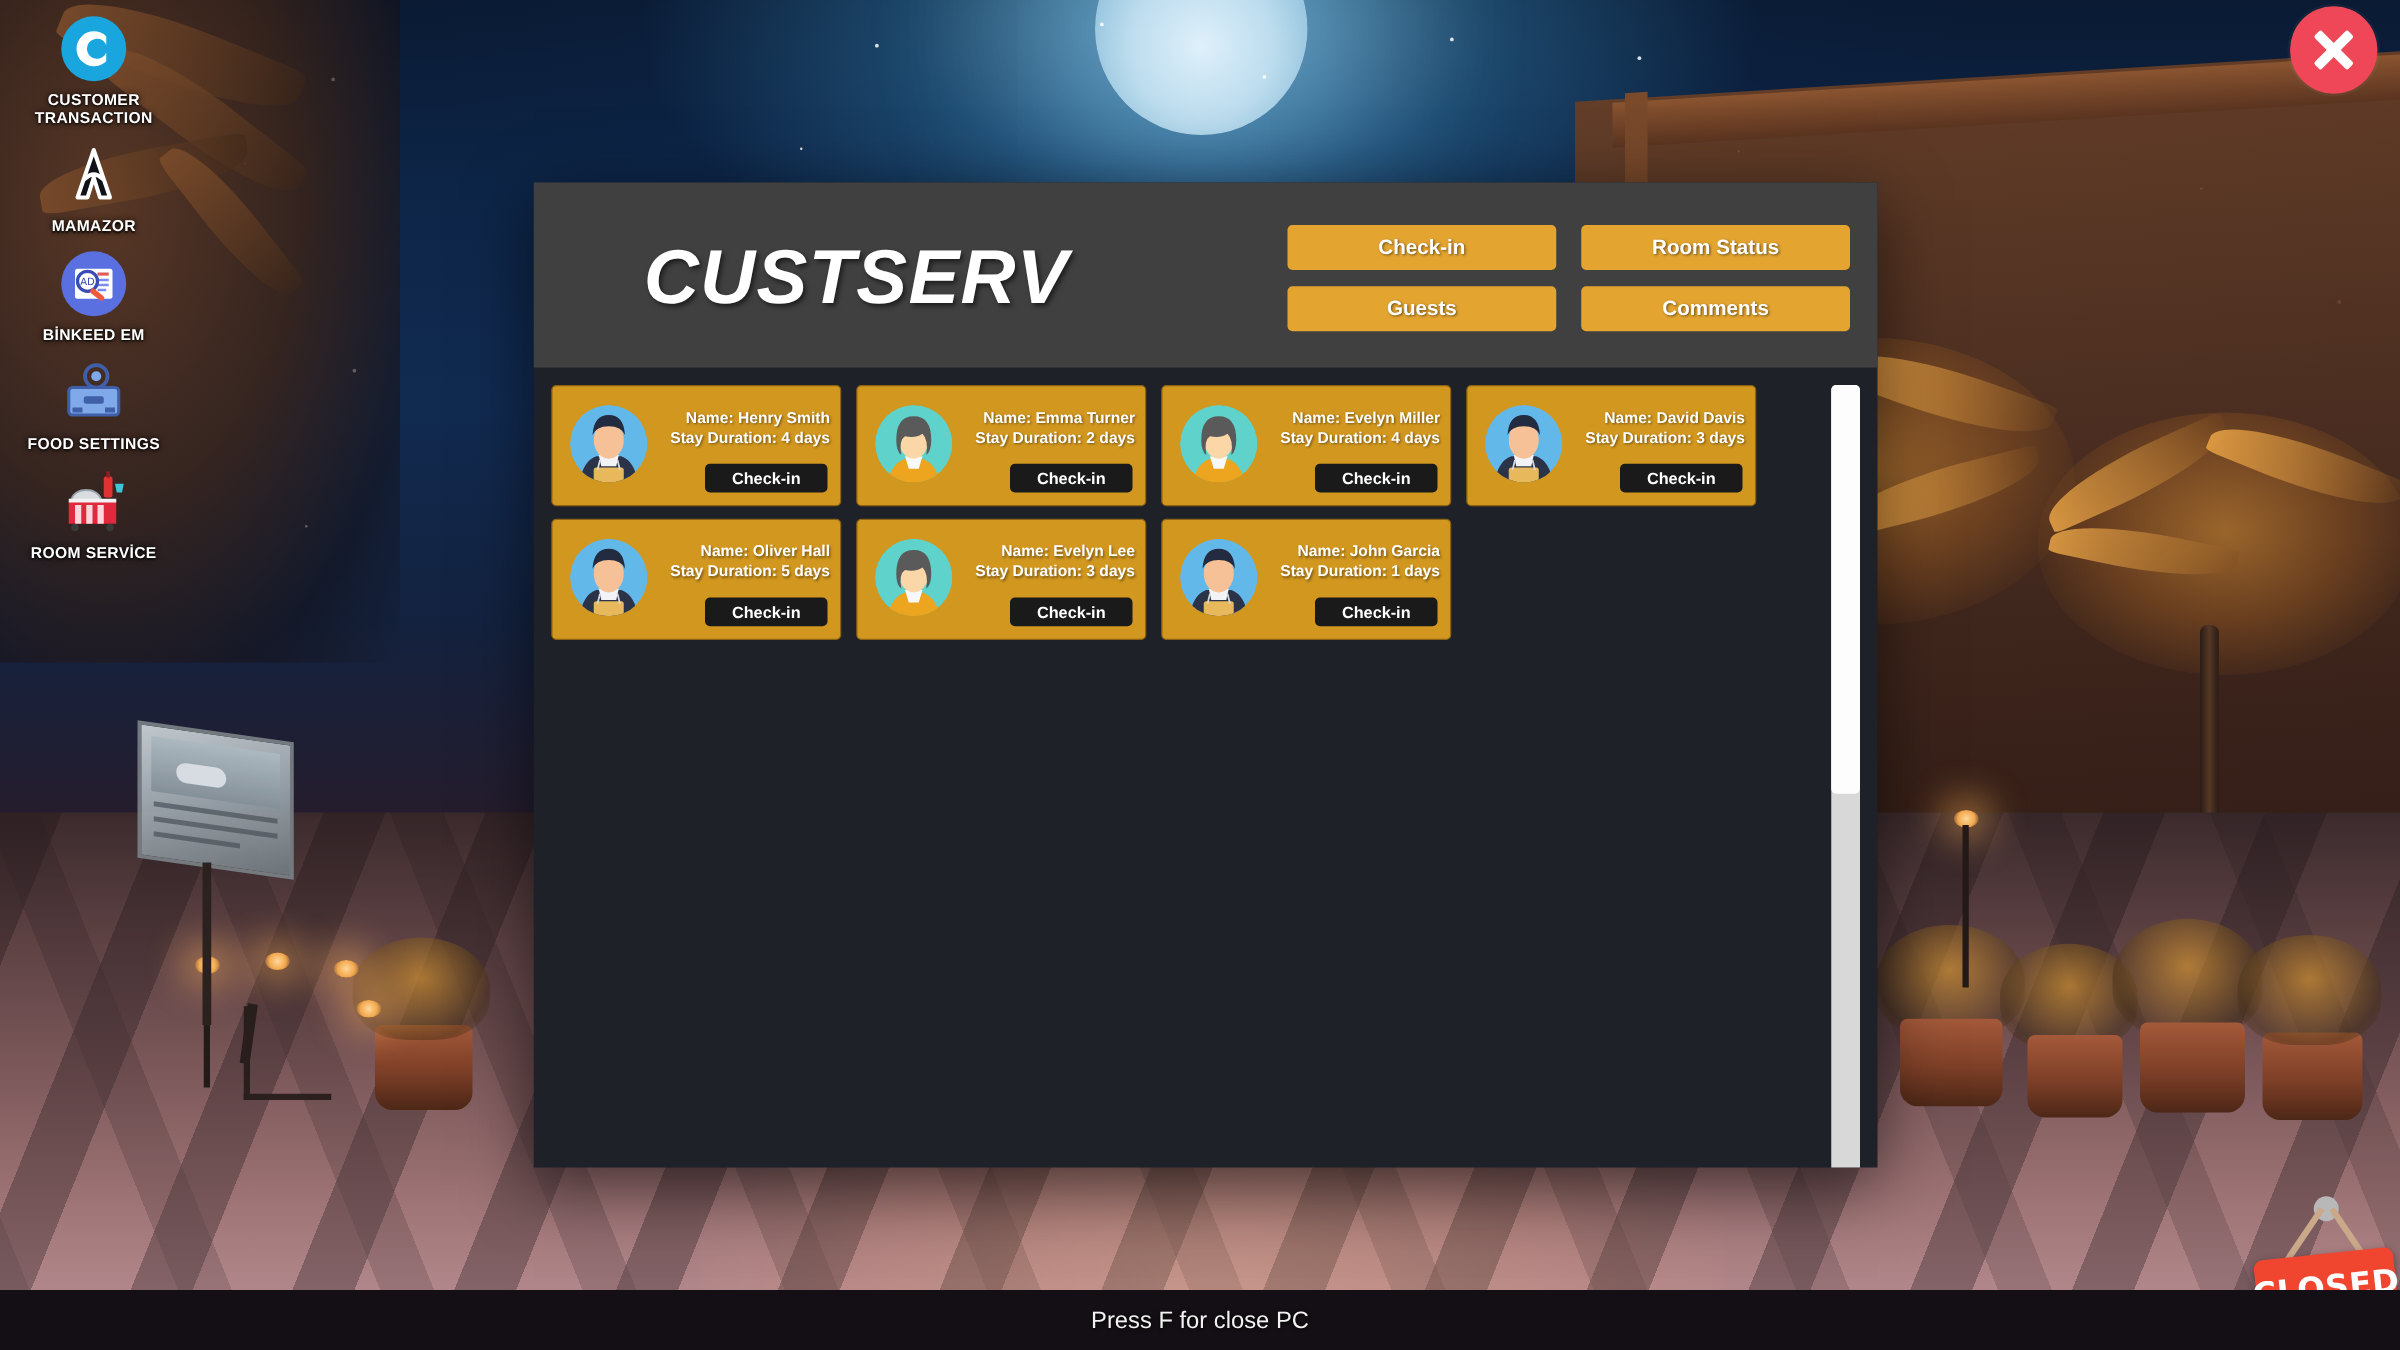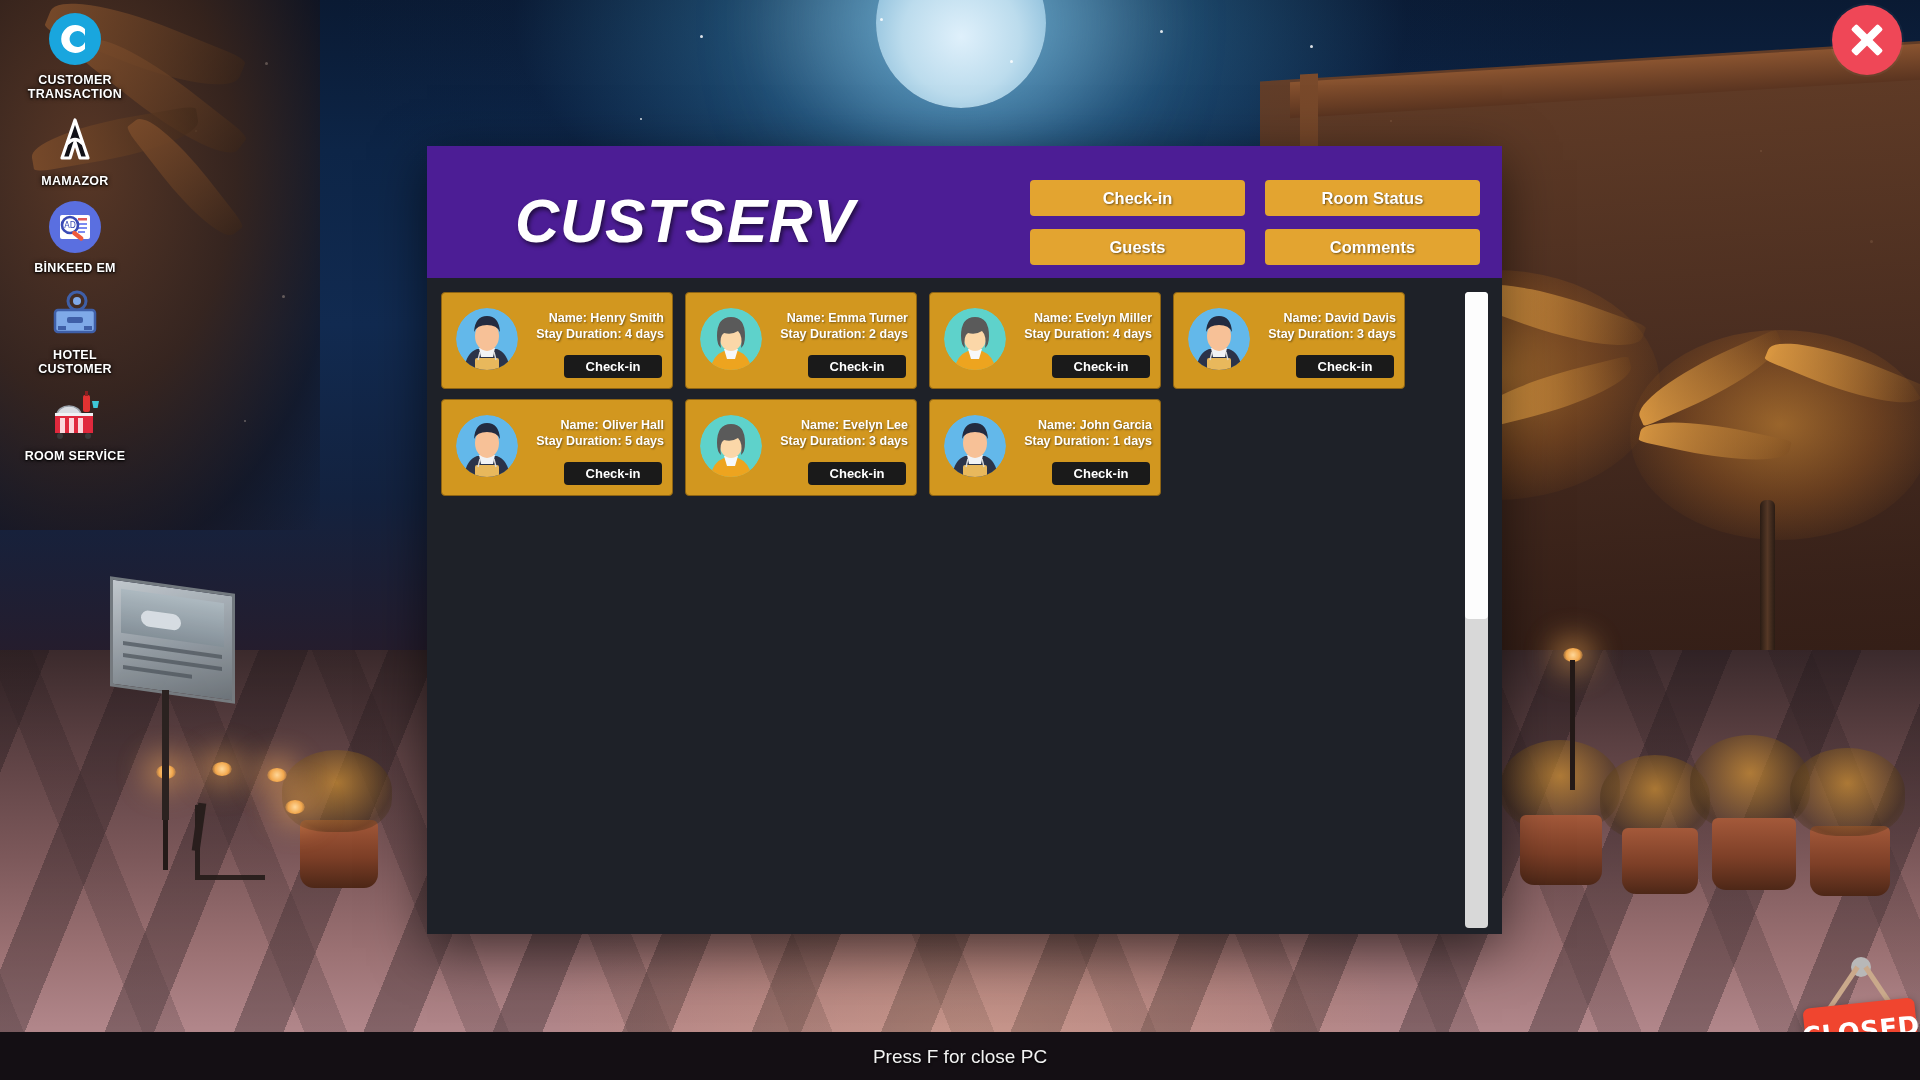--- a/index.html
+++ b/index.html
@@ -279,22 +279,22 @@
     left: 427px; top: 146px;
     width: 1075px; height: 788px;
     background: #1e2128;
     z-index: 50;
     display: flex;
     flex-direction: column;
     box-shadow: 0 14px 50px rgba(0,0,0,.55);
   }
 
   #panel-header {
-    height: 132px;
-    background: #4c1d95;
+    height: 148px;
+    background: #404040;
     display: flex;
     align-items: center;
     padding: 0 22px 0 0;
     flex-shrink: 0;
     position: relative;
   }
 
   #app-title {
     color: #ffffff;
     font-size: 61px;
@@ -545,21 +545,21 @@
     <div class="side-icon">
       <svg width="56" height="56" viewBox="0 0 56 56">
         <circle cx="30" cy="15" r="9" fill="none" stroke="#3f5fa8" stroke-width="3"></circle>
         <circle cx="30" cy="15" r="4" fill="#7fa9e8"></circle>
         <rect x="8" y="24" width="40" height="22" rx="3" fill="#7fa9e8" stroke="#3f5fa8" stroke-width="2.5"></rect>
         <rect x="20" y="31" width="16" height="6" rx="2" fill="#3f5fa8"></rect>
         <rect x="11" y="40" width="8" height="4" fill="#3f5fa8"></rect>
         <rect x="37" y="40" width="8" height="4" fill="#3f5fa8"></rect>
       </svg>
     </div>
-    <div class="side-label">HOTEL CUSTOMER</div>
+    <div class="side-label">FOOD SETTINGS</div>
   </div>
 
 
   <div class="side-item">
     <div class="side-icon">
       <svg width="56" height="56" viewBox="0 0 56 56">
         <path d="M10 28 a12 9 0 0 1 24 0 Z" fill="#d9dde2" stroke="#9aa2ab" stroke-width="1.5"></path>
         <rect x="36" y="8" width="7" height="17" rx="2" fill="#e03232"></rect>
         <rect x="38" y="4" width="3" height="5" fill="#8a2020"></rect>
         <path d="M45 14 h7 l-1.4 7 h-4.2 Z" fill="#3ec6d6"></path>

